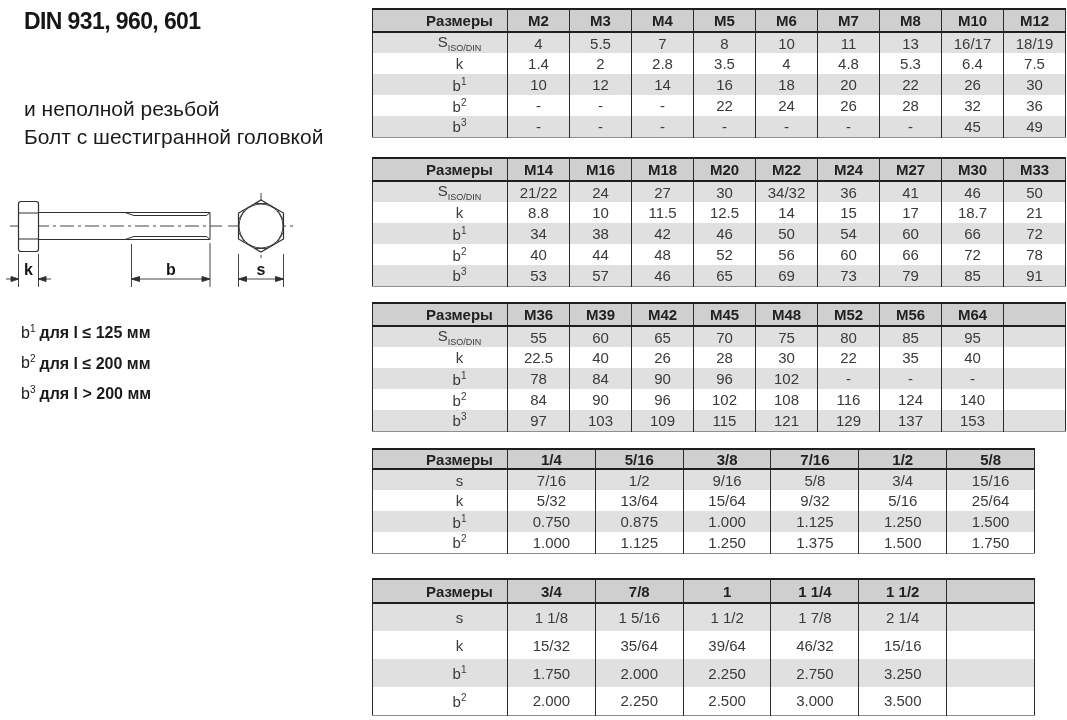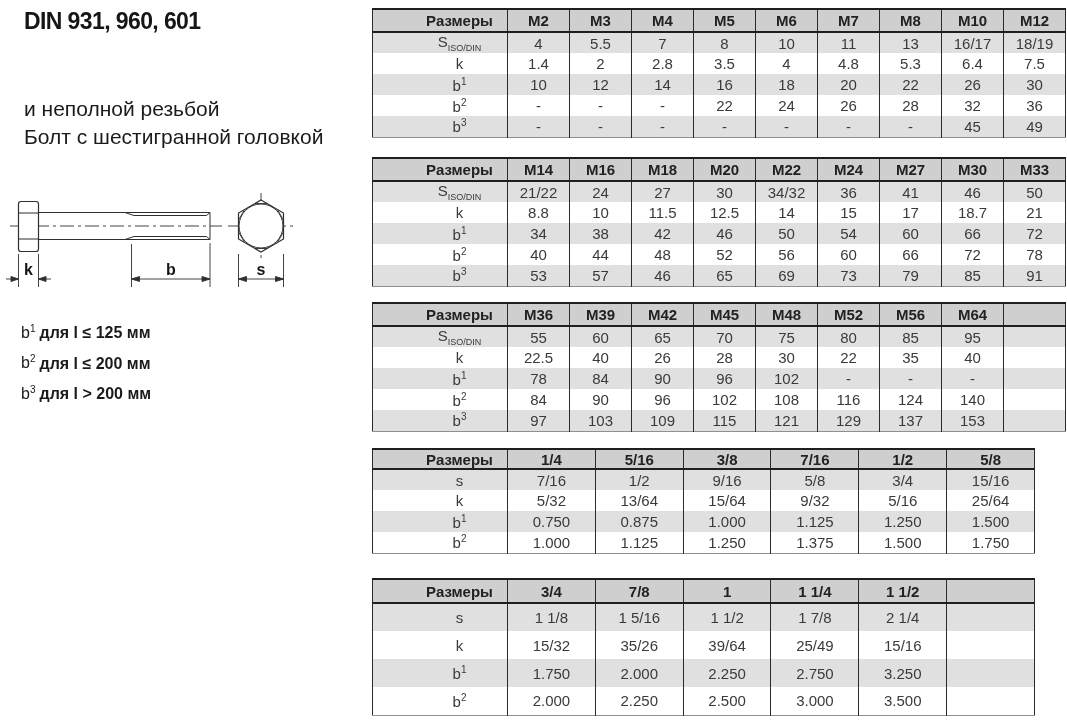--- a/index.html
+++ b/index.html
@@ -463,23 +463,23 @@
           <td>1 1/8</td>
           <td>1 5/16</td>
           <td>1 1/2</td>
           <td>1 7/8</td>
           <td>2 1/4</td>
           <td></td>
         </tr>
         <tr>
           <td><span>k</span></td>
           <td>15/32</td>
-          <td>35/26</td>
+          <td>35/64</td>
           <td>39/64</td>
-          <td>25/49</td>
+          <td>46/32</td>
           <td>15/16</td>
           <td></td>
         </tr>
         <tr class="band">
           <td><span>b</span><sup>1</sup></td>
           <td>1.750</td>
           <td>2.000</td>
           <td>2.250</td>
           <td>2.750</td>
           <td>3.250</td>

